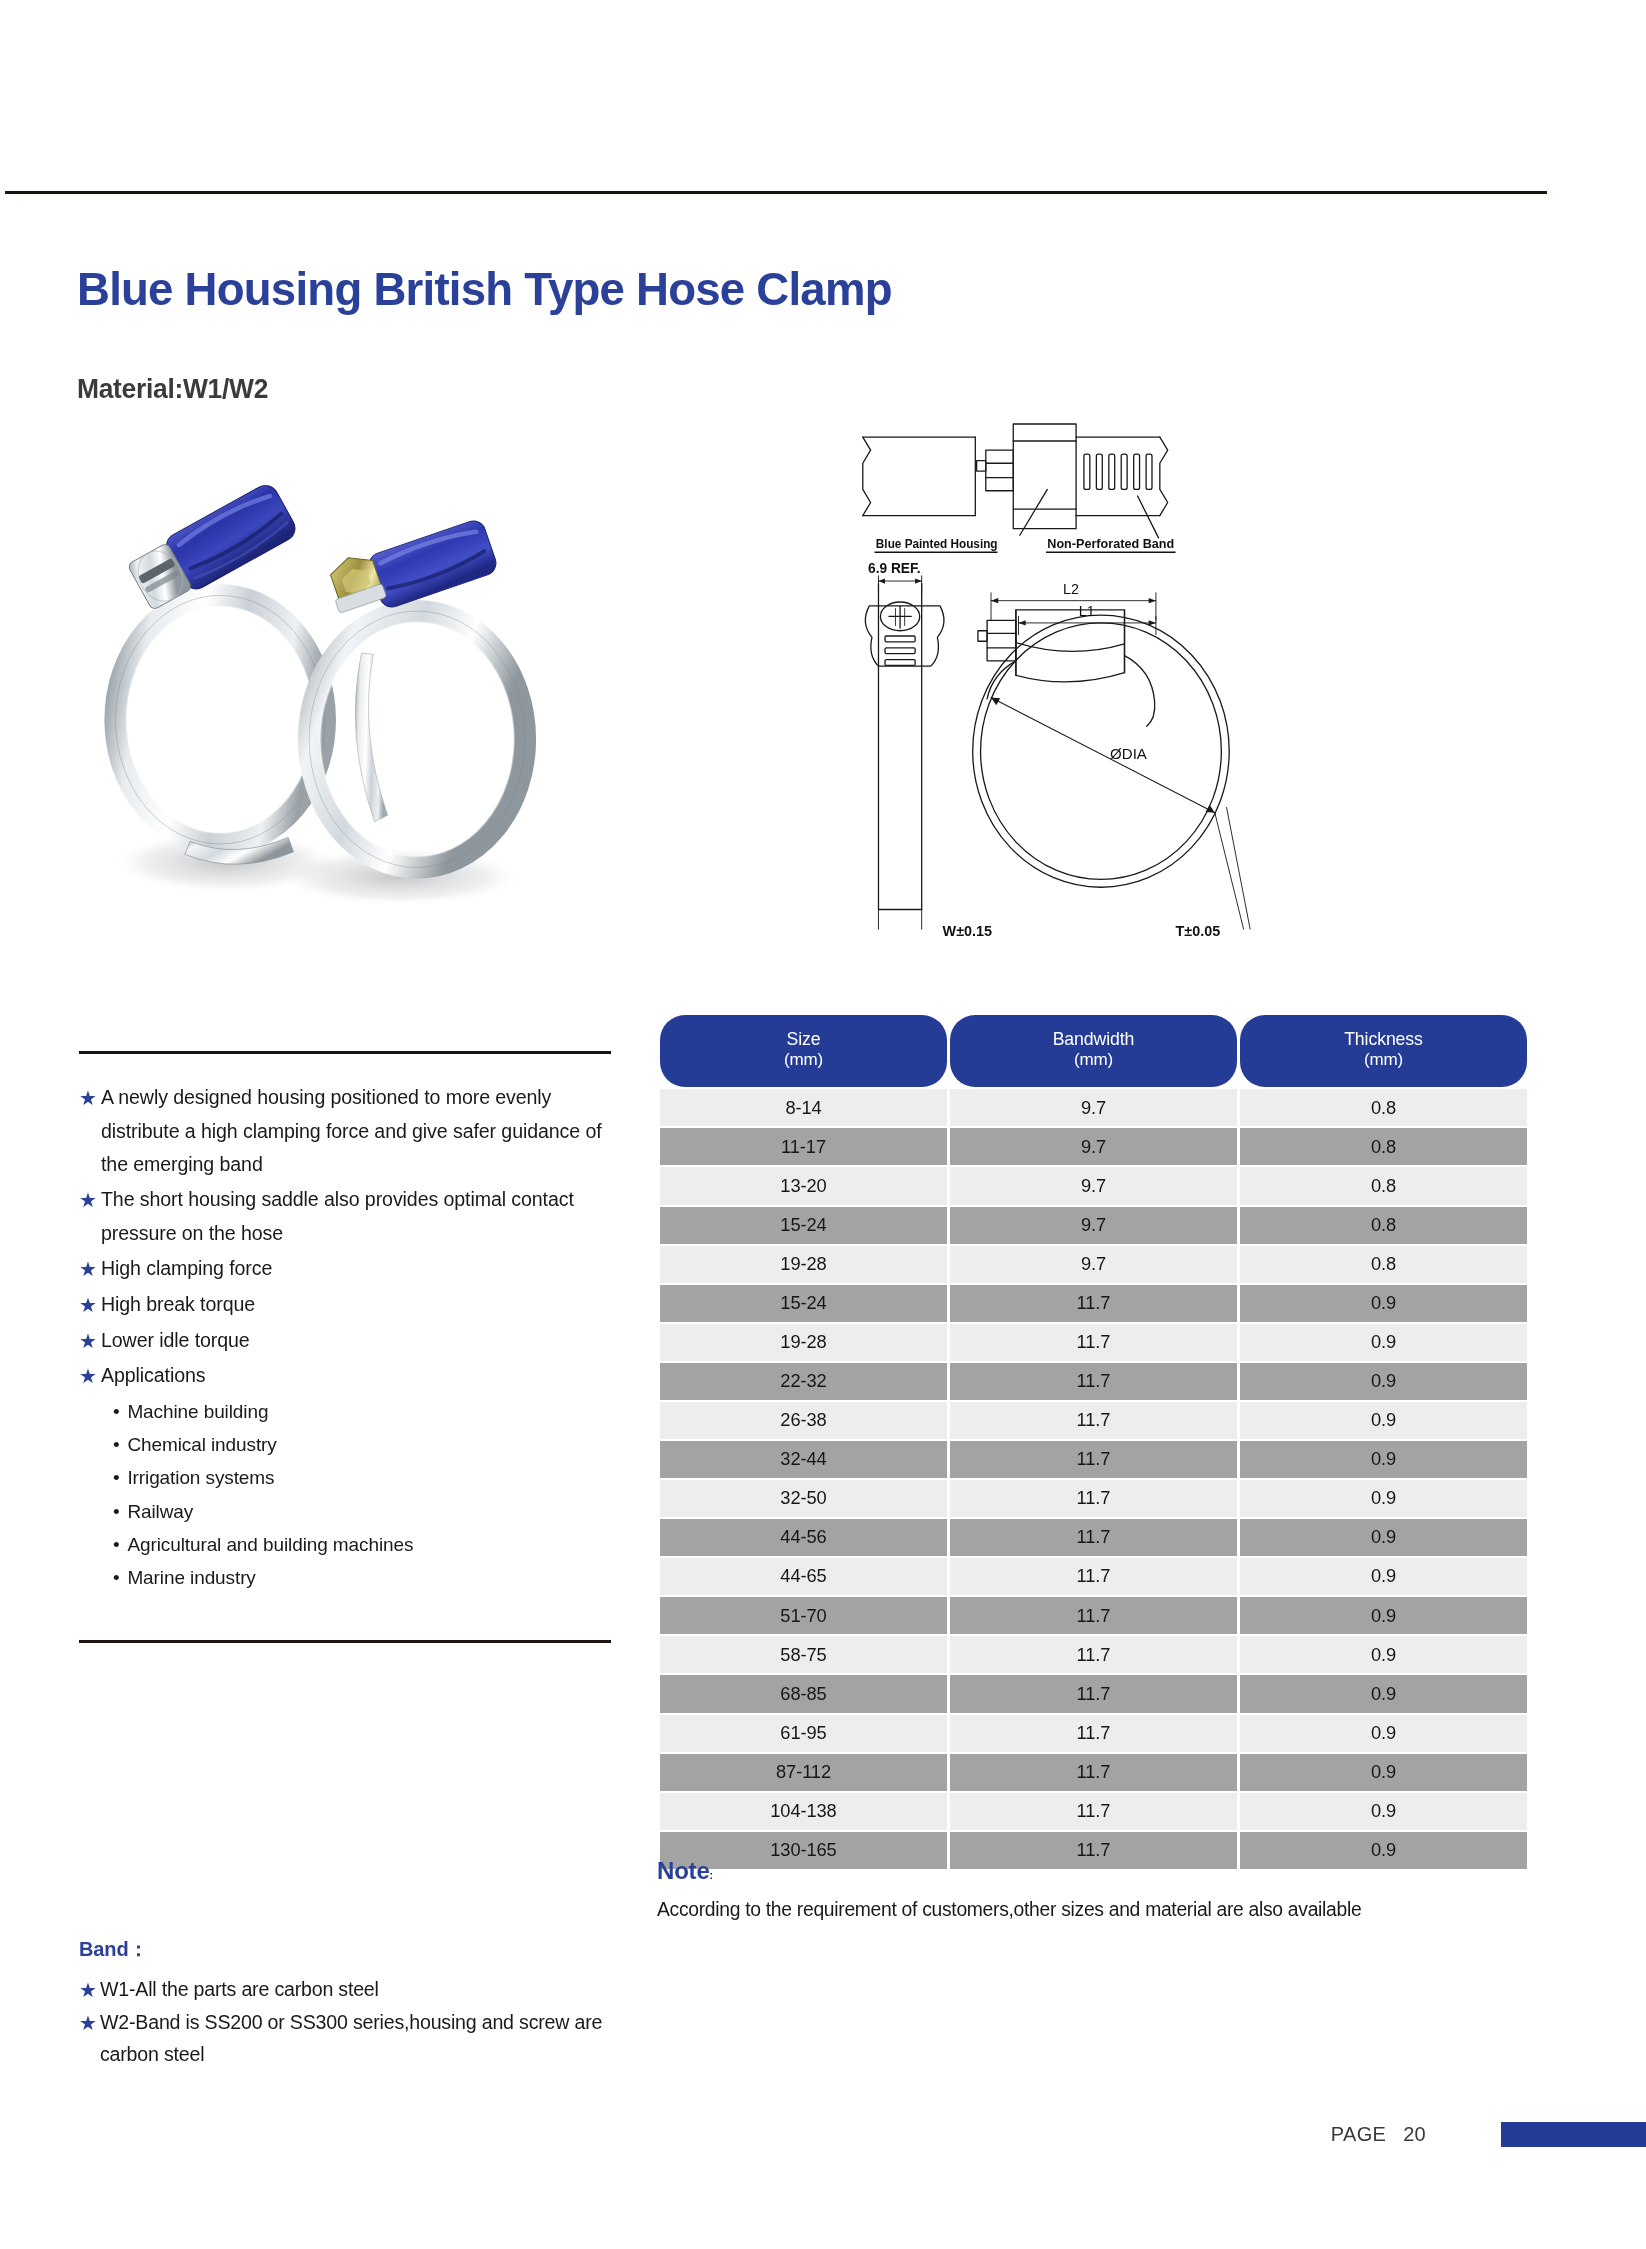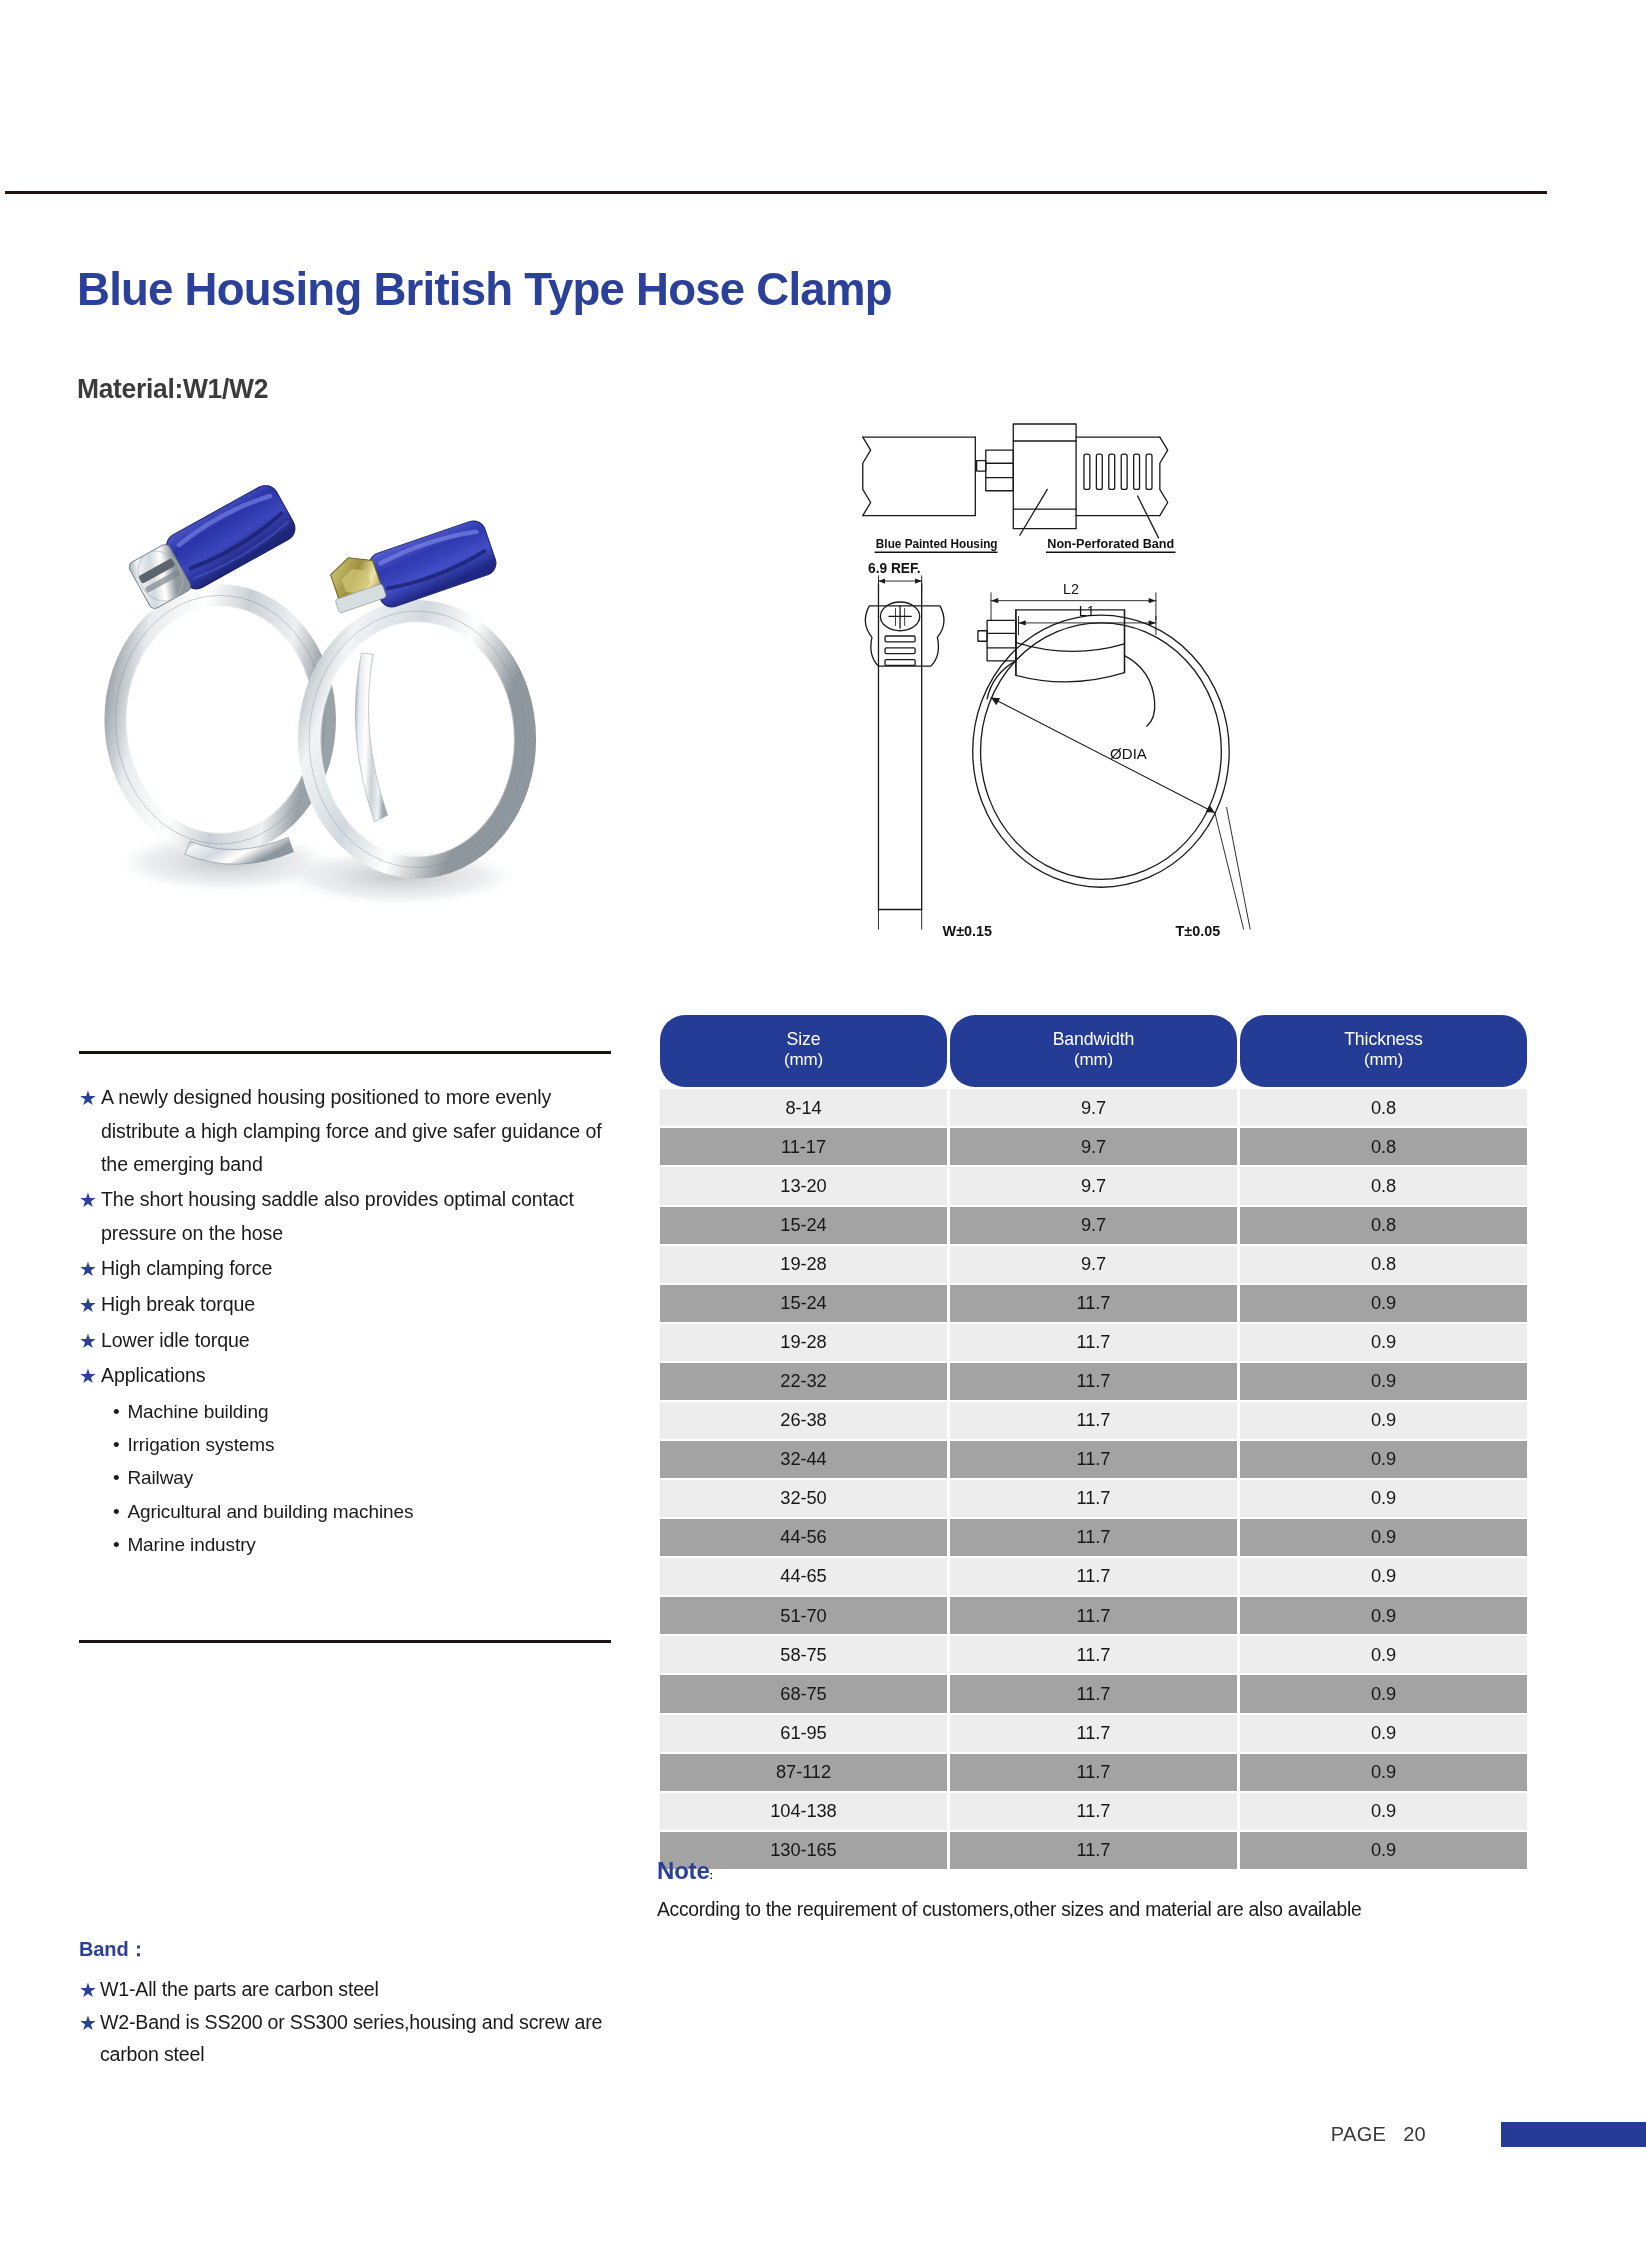--- a/index.html
+++ b/index.html
@@ -496,20 +496,23 @@
       <li class="feat-item">
         <span class="feat-star">★</span>
         <span class="feat-text">Applications</span>
       </li>
     </ul>
     <ul class="sub-list">
       <li class="sub-item">
         <span class="sub-dot">•</span><span>Machine building</span>
       </li>
       <li class="sub-item">
+        <span class="sub-dot">•</span><span>Chemical industry</span>
+      </li>
+      <li class="sub-item">
         <span class="sub-dot">•</span><span>Irrigation systems</span>
       </li>
       <li class="sub-item">
         <span class="sub-dot">•</span><span>Railway</span>
       </li>
       <li class="sub-item">
         <span class="sub-dot">•</span><span>Agricultural and building machines</span>
       </li>
       <li class="sub-item">
         <span class="sub-dot">•</span><span>Marine industry</span>
@@ -606,21 +609,21 @@
             <td>51-70</td>
             <td>11.7</td>
             <td>0.9</td>
           </tr>
           <tr class="odd">
             <td>58-75</td>
             <td>11.7</td>
             <td>0.9</td>
           </tr>
           <tr class="even">
-            <td>68-75</td>
+            <td>68-85</td>
             <td>11.7</td>
             <td>0.9</td>
           </tr>
           <tr class="odd">
             <td>61-95</td>
             <td>11.7</td>
             <td>0.9</td>
           </tr>
           <tr class="even">
             <td>87-112</td>

